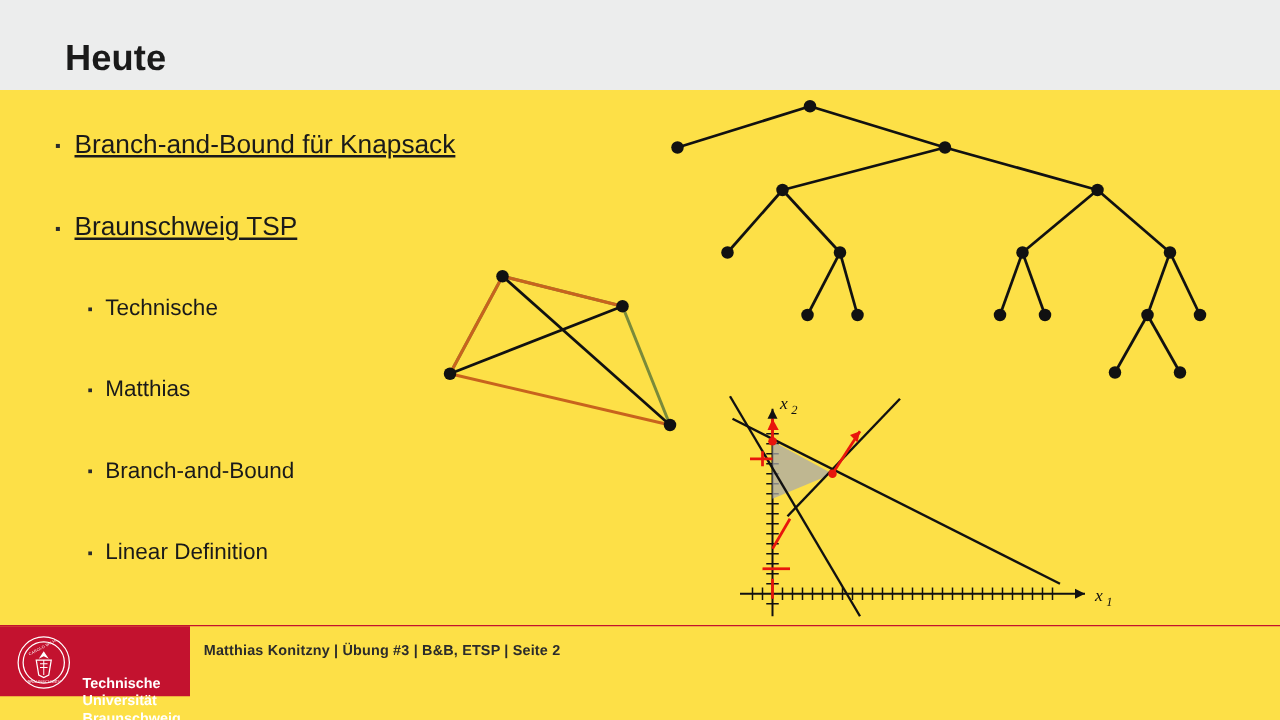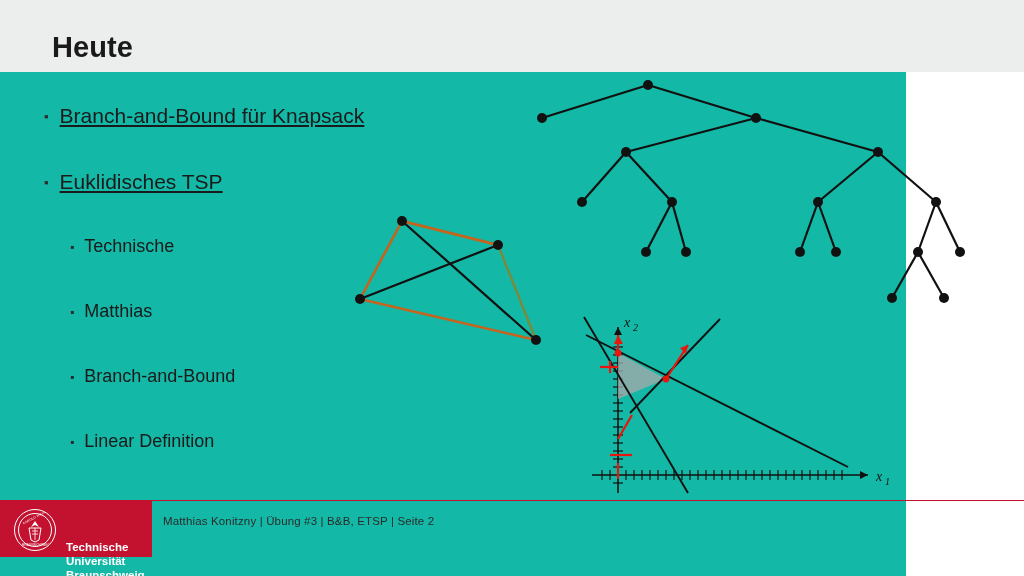--- a/index.html
+++ b/index.html
@@ -8,23 +8,23 @@
   }
   body {
     width: 1024px;
     height: 576px;
     background: #ffffff;
     font-family: "Liberation Sans", sans-serif;
     overflow: hidden;
   }
   .slide {
     position: relative;
-    width: 906px;
+    width: 1024px;
     height: 576px;
-    background: #14b8a6;
+    background: #fde047;
   }
   
   .header-band {
     position: absolute;
     left: 0;
     top: 0;
     width: 1024px;
     height: 72px;
     background: #eceded;
   }
@@ -134,21 +134,21 @@
     font-size: 11.5px;
     font-weight: bold;
     line-height: 1.22;
     margin-top: 28px;
   }
   .footer-text {
     position: absolute;
     left: 163px;
     top: 515px;
     font-size: 11.5px;
-    font-weight: normal;
+    font-weight: bold;
     color: #2b2b2b;
     letter-spacing: 0.15px;
     text-align: right;
   }
 </style>
 </head>
 <body>
 
 <div class="slide">
 
@@ -157,21 +157,21 @@
 
   <div class="bullets">
 
     <div class="bullet level1" style="left:0px; top:12px;">
       <span class="marker">▪</span>
       <span class="text">Branch-and-Bound für Knapsack</span>
     </div>
 
     <div class="bullet level1" style="left:0px; top:78px;">
       <span class="marker">▪</span>
-      <span class="text">Euklidisches TSP</span>
+      <span class="text">Braunschweig TSP</span>
     </div>
 
     <div class="bullet level2" style="left:26px; top:144px;">
       <span class="marker">▪</span>
       <span class="text">Technische</span>
     </div>
 
     <div class="bullet level2" style="left:26px; top:209px;">
       <span class="marker">▪</span>
       <span class="text">Matthias</span>

